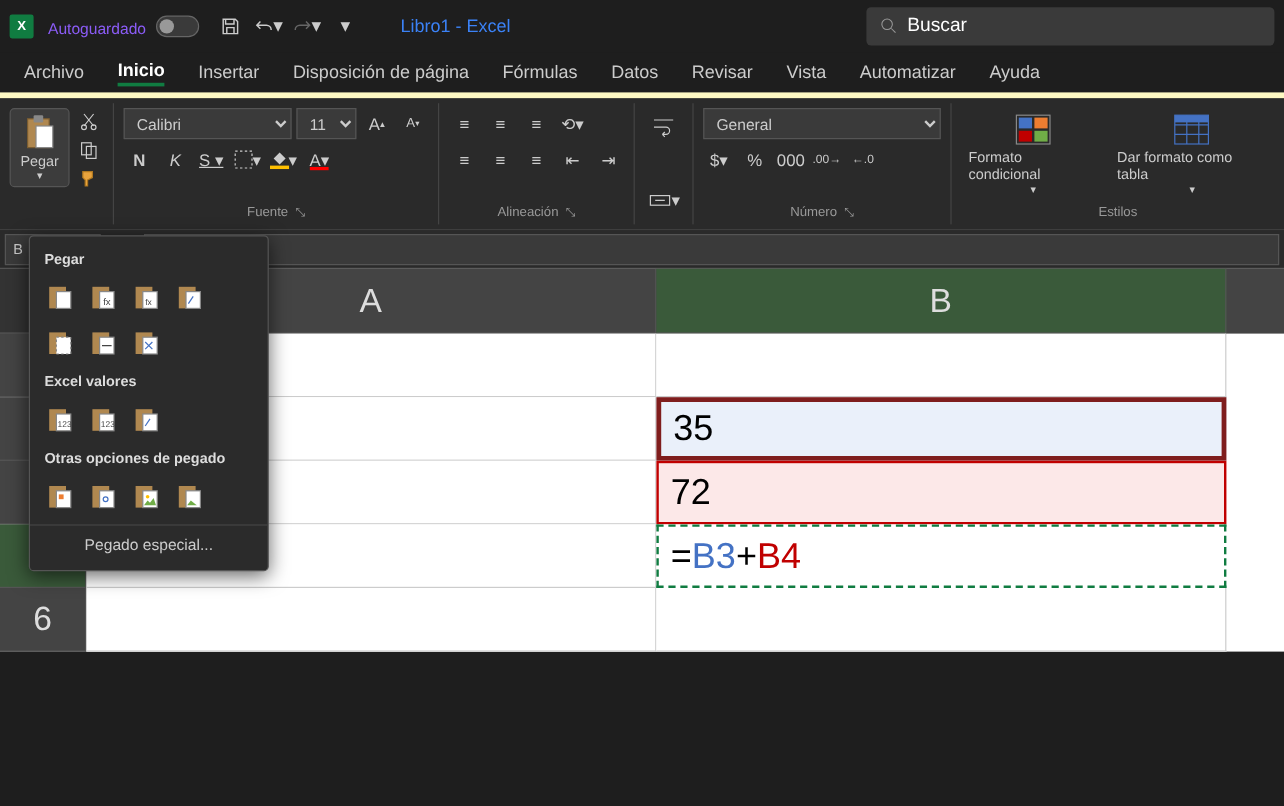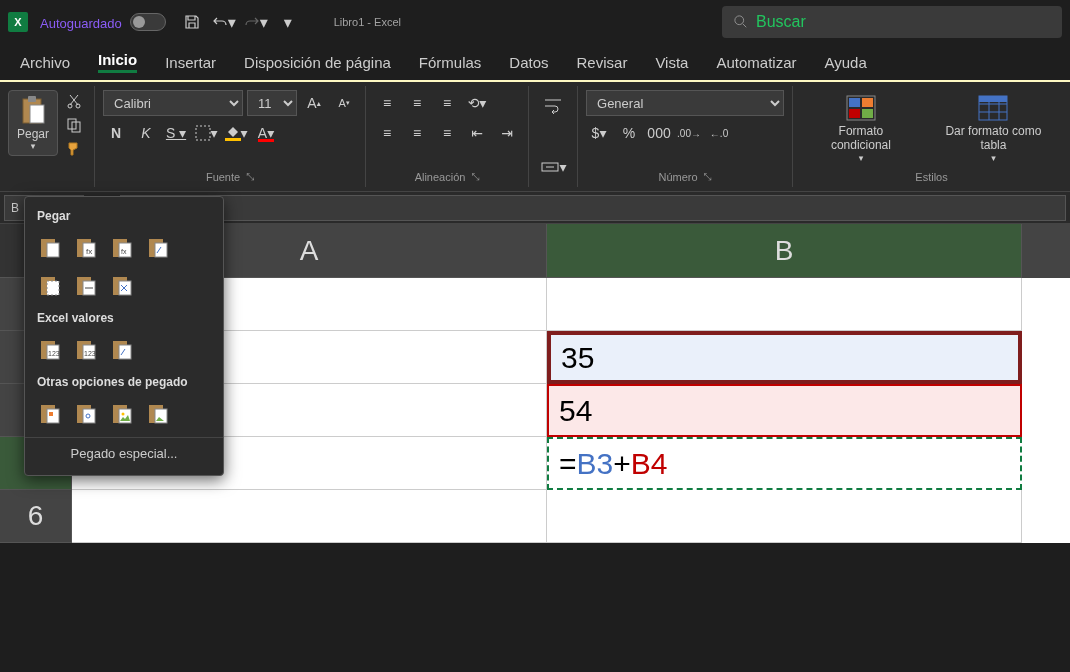--- a/index.html
+++ b/index.html
@@ -4,38 +4,38 @@
 <style>
 *{margin:0;padding:0;box-sizing:border-box;font-family:"Segoe UI",sans-serif}
 body{background:#1e1e1e;color:#ccc;width:1070px;height:672px;overflow:hidden;position:relative}
 .titlebar{height:44px;background:#1e1e1e;display:flex;align-items:center;padding:0 8px;gap:12px}
 .excel-icon{width:20px;height:20px;background:#107c41;border-radius:2px;display:flex;align-items:center;justify-content:center;color:#fff;font-weight:bold;font-size:11px}
 .autosave{display:flex;align-items:flex-end;gap:8px;font-size:13px;color:#8b5cf6}
 .toggle{width:36px;height:18px;background:#3a3a3a;border-radius:9px;border:1px solid #666;position:relative}
 .toggle::after{content:"";position:absolute;left:2px;top:2px;width:12px;height:12px;background:#999;border-radius:50%}
 .qat{display:flex;gap:4px;align-items:center}
 .qat-btn{width:28px;height:28px;display:flex;align-items:center;justify-content:center;color:#ccc;cursor:pointer;border-radius:4px}
-.doc-title{font-size:11px;color:#a3a3a3;margin-left:20px}
-.search-box{margin-left:auto;background:#3a3a3a;border-radius:4px;height:32px;width:340px;display:flex;align-items:center;padding:0 12px;gap:8px;color:#22c55e}
-.tabs{height:38px;background:#1e1e1e;display:flex;align-items:center;padding:0 8px;gap:4px;border-bottom:2px solid #fef9c3}
+.doc-title{font-size:15px;color:#3b82f6;margin-left:20px}
+.search-box{margin-left:auto;background:#3a3a3a;border-radius:4px;height:32px;width:340px;display:flex;align-items:center;padding:0 12px;gap:8px;color:#ffffff}
+.tabs{height:38px;background:#1e1e1e;display:flex;align-items:center;padding:0 8px;gap:4px;border-bottom:5px solid #fef9c3}
 .tab{padding:6px 12px;font-size:15px;color:#ccc;cursor:pointer;border-radius:4px}
 .tab.active{color:#fff;font-weight:700}
 .tab.active::after{content:"";display:block;height:3px;background:#107c41;margin-top:2px}
 .ribbon{height:110px;background:#2a2a2a;display:flex;padding:4px 0;border-bottom:1px solid #444}
 .ribbon-group{border-right:1px solid #444;padding:4px 8px;display:flex;flex-direction:column;justify-content:space-between}
 .group-label{font-size:11px;color:#999;text-align:center;margin-top:auto;display:flex;justify-content:center;align-items:center;gap:6px}
 .dialog-launcher{font-size:10px;color:#999}
 .paste-big{display:flex;flex-direction:column;align-items:center;padding:4px 8px;background:#3c3c3c;border:1px solid #555;border-radius:4px;cursor:pointer}
 .paste-icon{width:28px;height:32px}
 .mini-btns{display:flex;flex-direction:column;gap:2px;margin-left:4px}
 .mini-btn{width:24px;height:22px;display:flex;align-items:center;justify-content:center;cursor:pointer}
 .font-row{display:flex;gap:4px;align-items:center;margin-bottom:4px}
 .font-select{background:#3a3a3a;border:1px solid #555;color:#ccc;font-size:13px;height:26px;padding:0 6px}
 .icon-btn{width:26px;height:26px;display:flex;align-items:center;justify-content:center;color:#ccc;cursor:pointer;font-size:14px}
-.big-ribbon-btn{display:flex;flex-direction:column;align-items:center;padding:4px 6px;cursor:pointer;text-align:center}
+.big-ribbon-btn{display:flex;flex-direction:column;align-items:center;padding:4px 6px;cursor:pointer;}
 .big-ribbon-btn svg{margin-bottom:2px}
 .big-ribbon-label{font-size:12px;color:#ccc;line-height:1.2}
 .formula-bar{height:32px;background:#2a2a2a;display:flex;align-items:center;border-bottom:1px solid #444}
 .name-box{width:80px;height:26px;background:#3a3a3a;border:1px solid #555;margin:0 4px;display:flex;align-items:center;padding:0 6px;font-size:12px}
 .fx-label{width:32px;text-align:center;font-style:italic;color:#999;font-size:13px}
 .formula-input{flex:1;background:#3a3a3a;border:1px solid #555;height:26px;padding:0 8px;color:#ccc;font-size:13px;display:flex;align-items:center;margin-right:4px}
 .sheet{position:relative;background:#fff}
 .col-headers{display:flex;height:54px;background:#444}
 .corner{width:72px;background:#333;border-right:1px solid #555;border-bottom:1px solid #555}
 .col-h{flex:1;display:flex;align-items:center;justify-content:center;font-size:28px;color:#ddd;border-right:1px solid #555;border-bottom:1px solid #555;max-width:475px}
@@ -264,21 +264,21 @@
         <div class="cell"></div>
       </div>
     <div class="row">
         <div class="row-h"></div>
         <div class="cell"></div>
         <div class="cell b3">35</div>
       </div>
     <div class="row">
         <div class="row-h">4</div>
         <div class="cell"></div>
-        <div class="cell b4">54</div>
+        <div class="cell b4">72</div>
       </div>
     <div class="row">
         <div class="row-h sel">5</div>
         <div class="cell"></div>
         <div class="cell b5 formula-text">
           <span class="eq">=</span>
           <span class="ref1">B3</span>
           <span class="plus">+</span>
           <span class="ref2">B4</span>
         </div>

